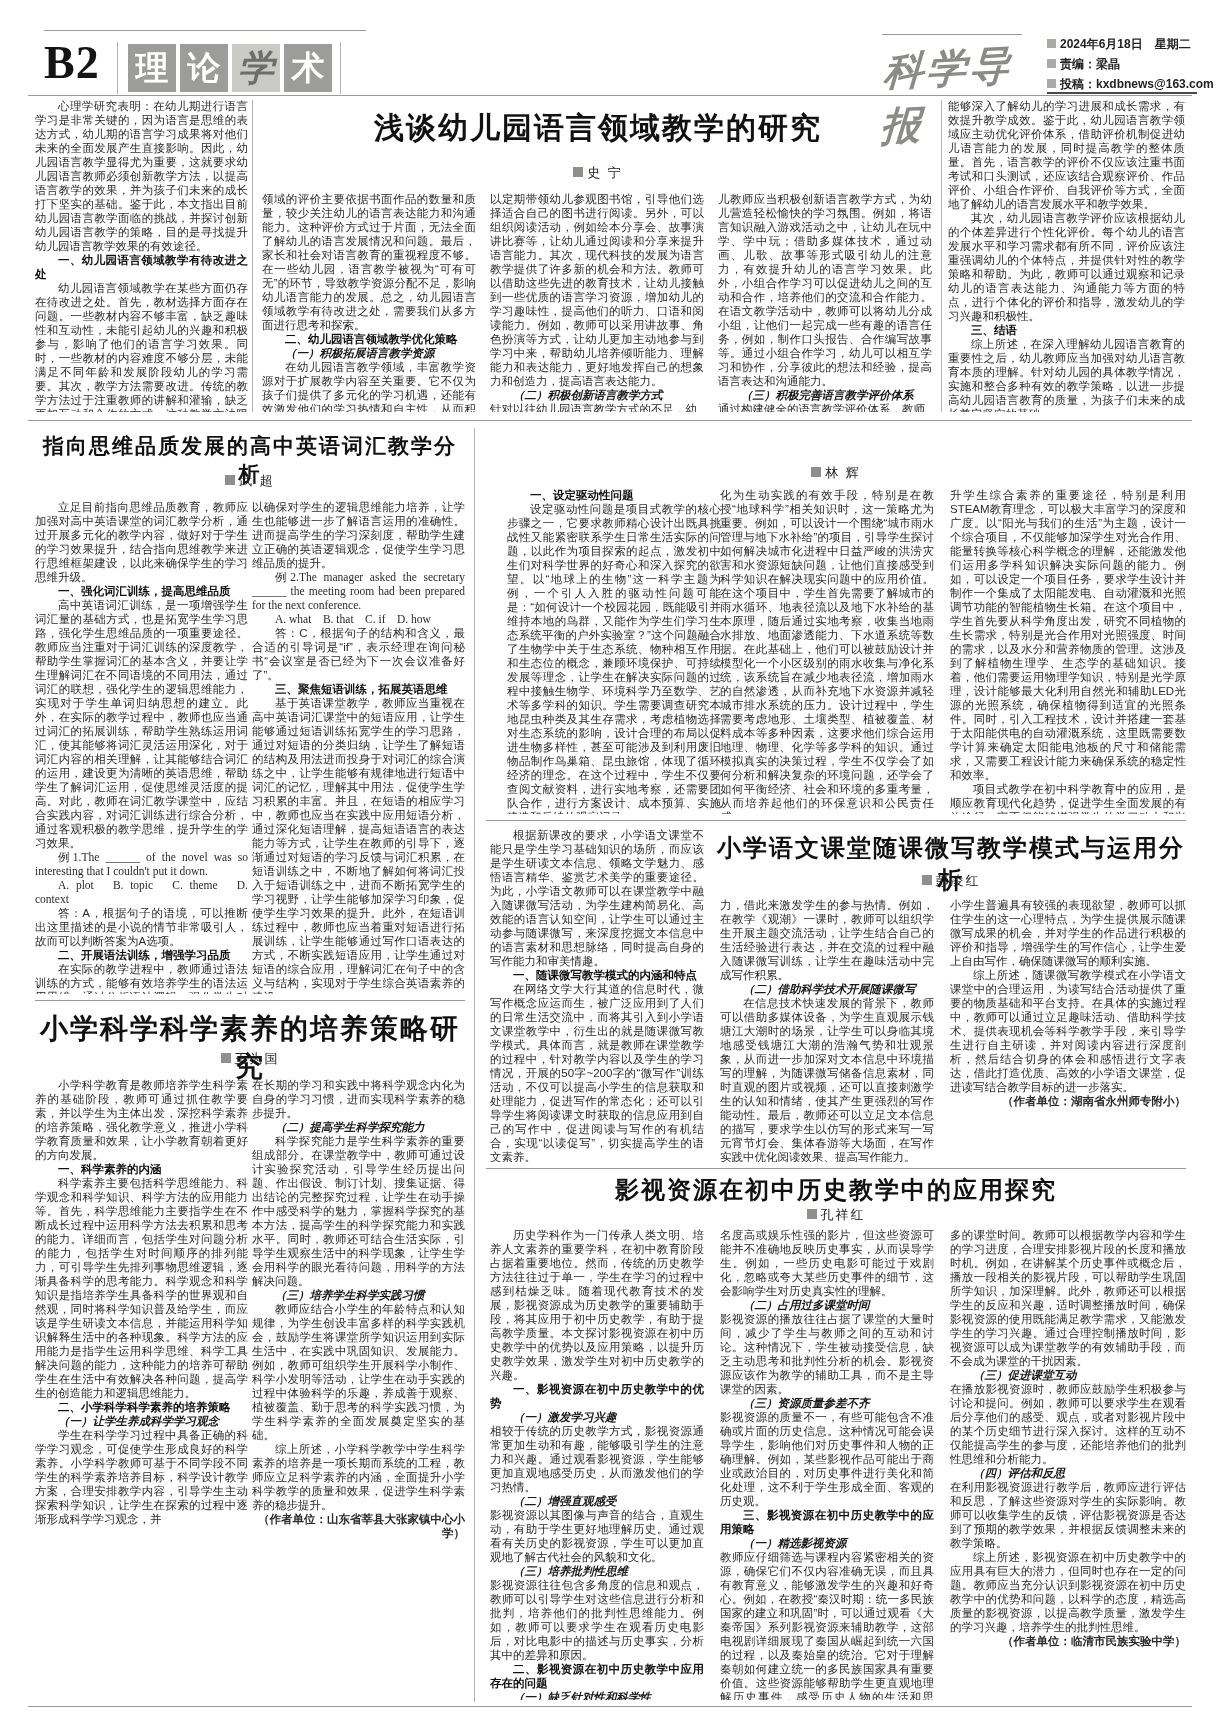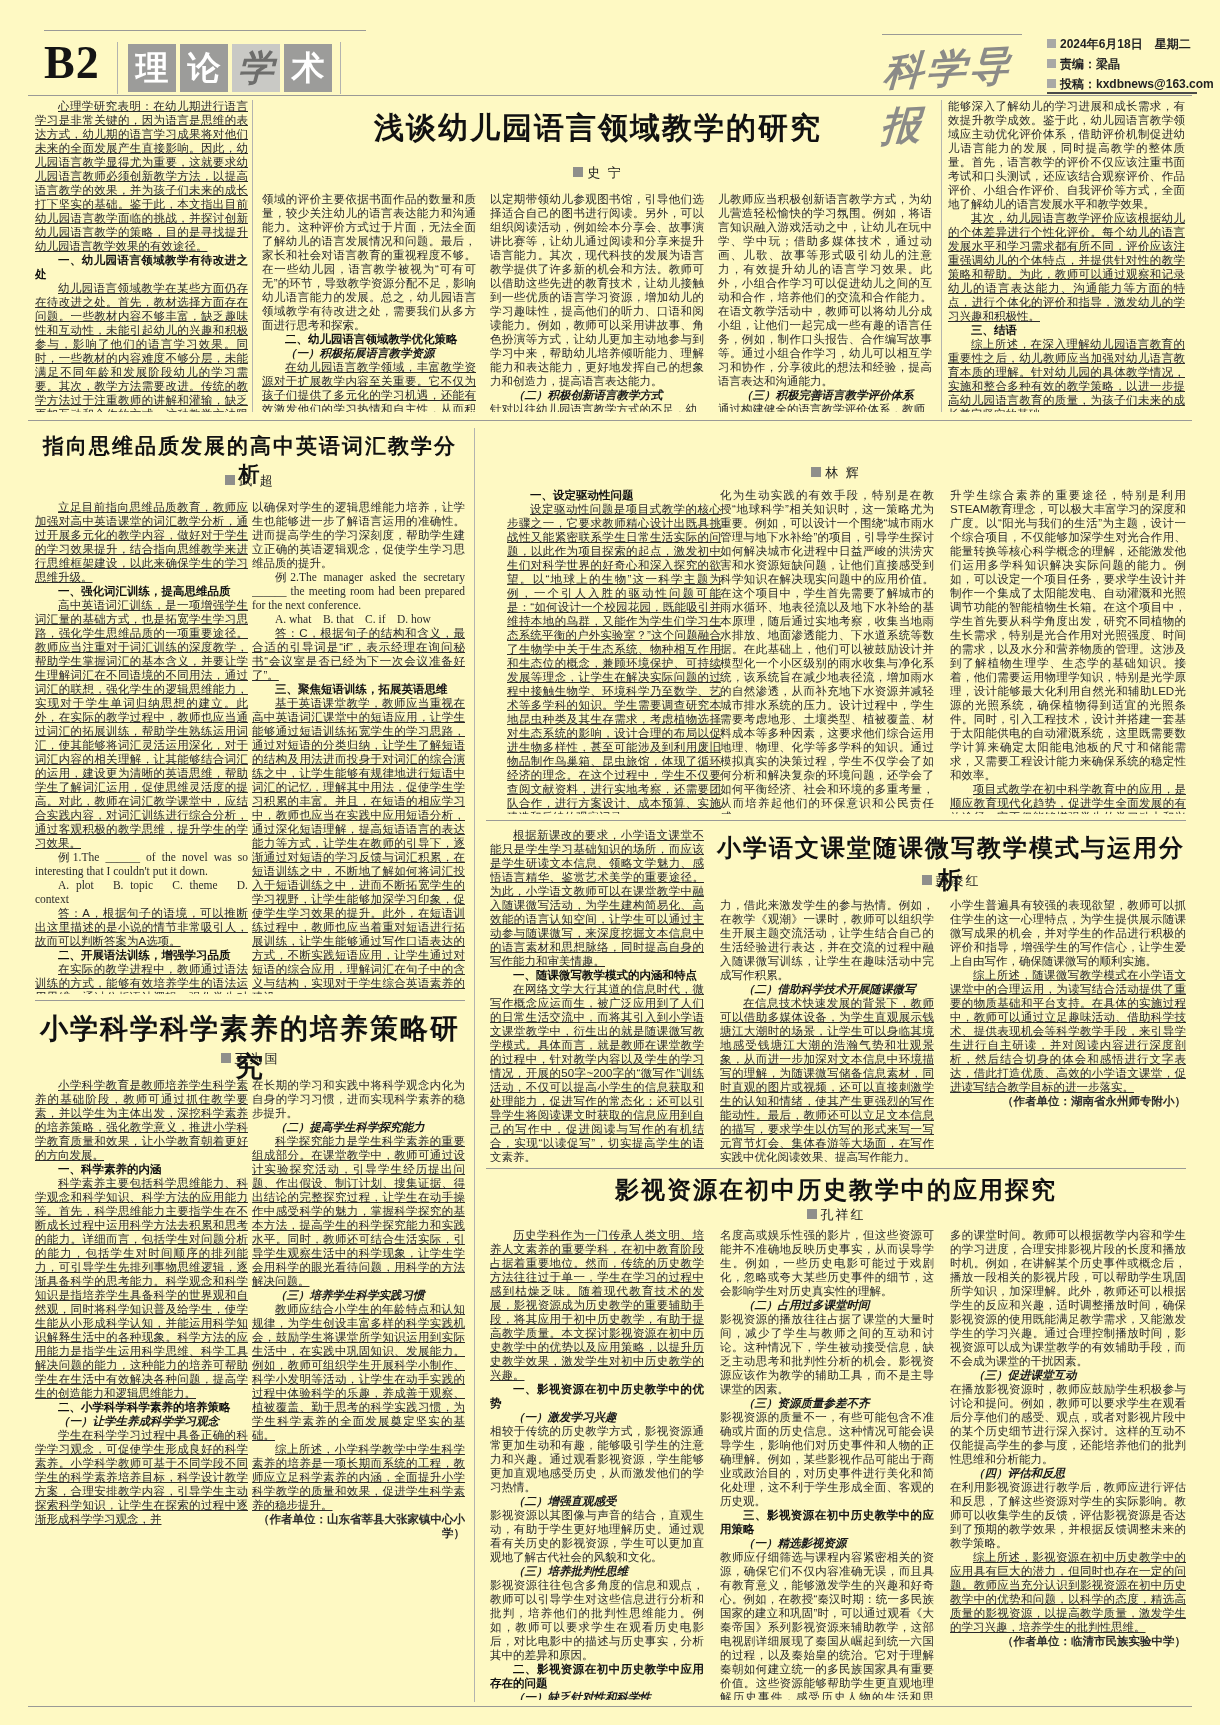--- a/index.html
+++ b/index.html
@@ -1,16 +1,16 @@
 <!DOCTYPE html>
 <html><head>
 <meta charset="utf-8">
 <style>
   html,body{margin:0;padding:0;background:#d8d8d4;}
-  .page{position:relative;width:1220px;height:1725px;margin:0 auto;background:#fef9c3;
+  .page{position:relative;width:1220px;height:1725px;margin:0 auto;background:#ffffff;
         font-family:"Liberation Sans",sans-serif;color:#2a2a2a;overflow:hidden;}
   .abs{position:absolute;}
   .hr{position:absolute;background:#9a9a96;height:1px;}
   .vr{position:absolute;background:#b3b3af;width:1px;}
   
   .pageno{position:absolute;left:44px;top:36px;font-family:"Liberation Serif",serif;
           font-weight:700;font-size:46px;color:#141414;letter-spacing:1px;}
   .mastbox{position:absolute;top:44px;width:48px;height:48px;background:#9c9c9a;color:#fff;
            font-weight:700;font-size:33px;line-height:48px;text-align:center;}
   .mastbox.alt{background:#c9c9c5;color:#6d6d6b;font-family:"Liberation Serif",serif;
@@ -21,21 +21,21 @@
   .mastinfo{position:absolute;left:1047px;width:150px;font-size:12px;font-weight:700;color:#222;
             white-space:nowrap;}
   .sq{display:inline-block;width:9px;height:9px;background:#a9a9a5;margin-right:4px;}
   
   .title{position:absolute;text-align:center;font-weight:700;color:#111;letter-spacing:2px;}
   .byline{position:absolute;text-align:center;font-size:13px;font-weight:400;color:#222;letter-spacing:2px;}
   .byline .sq{width:10px;height:10px;background:#8f8f8b;}
   
   .col{position:absolute;overflow:hidden;font-size:11.5px;line-height:14px;text-align:justify;}
   .col p{margin:0;}
-  .blk-p{text-indent:2em;text-decoration:underline;}
+  .blk-p{text-indent:2em;}
   .blk-pc{text-indent:0;}
   .blk-h{text-indent:2em;font-weight:700;color:#101010;}
   .blk-i{text-indent:2em;font-weight:700;font-style:italic;color:#1a1a1a;
          font-family:"Liberation Serif",serif;}
   .blk-en{text-indent:2em;font-family:"Liberation Serif",serif;}
   .blk-sig{text-indent:0;text-align:right;font-weight:700;}
 </style>
 </head>
 <body>
 
@@ -114,21 +114,21 @@
       <p class="blk-h">三、聚焦短语训练，拓展英语思维</p>
       <p class="blk-p">基于英语课堂教学，教师应当重视在高中英语词汇课堂中的短语应用，让学生能够通过短语训练拓宽学生的学习思路，通过对短语的分类归纳，让学生了解短语的结构及用法进而投身于对词汇的综合演练之中，让学生能够有规律地进行短语中词汇的记忆，理解其中用法，促使学生学习积累的丰富。并且，在短语的相应学习中，教师也应当在实践中应用短语分析，通过深化短语理解，提高短语语言的表达能力等方式，让学生在教师的引导下，逐渐通过对短语的学习反馈与词汇积累，在短语训练之中，不断地了解如何将词汇投入于短语训练之中，进而不断拓宽学生的学习视野，让学生能够加深学习印象，促使学生学习效果的提升。此外，在短语训练过程中，教师也应当着重对短语进行拓展训练，让学生能够通过写作口语表达的方式，不断实践短语应用，让学生通过对短语的综合应用，理解词汇在句子中的含义与结构，实现对于学生综合英语素养的建设。</p>
     </div>
 
   <div class="hr" style="left:35px;top:1000px;width:430px;"></div>
   <div class="title" style="left:35px;top:1010px;width:430px;font-size:28px;">小学科学科学素养的培养策略研究</div>
   <div class="byline" style="left:35px;top:1050px;width:430px;"><span class="sq"></span><span>王为国</span></div>
   <div class="col" style="left:35px;top:1078px;width:213px;height:622px;">
       <p class="blk-p">小学科学教育是教师培养学生科学素养的基础阶段，教师可通过抓住教学要素，并以学生为主体出发，深挖科学素养的培养策略，强化教学意义，推进小学科学教育质量和效果，让小学教育朝着更好的方向发展。</p>
       <p class="blk-h">一、科学素养的内涵</p>
-      <p class="blk-p">科学素养主要包括科学思维能力、科学观念和科学知识、科学方法的应用能力等。首先，科学思维能力主要指学生在不断成长过程中运用科学方法去积累和思考的能力。详细而言，包括学生对问题分析的能力，包括学生对时间顺序的排列能力，可引导学生先排列事物思维逻辑，逐渐具备科学的思考能力。科学观念和科学知识是指培养学生具备科学的世界观和自然观，同时将科学知识普及给学生，使学生能从小形成科学认知，并能运用科学知识解释生活中的各种现象。科学方法的应用能力是指学生运用科学思维、科学工具解决问题的能力，这种能力的培养可帮助学生在生活中有效解决各种问题，提高学生的创造能力和逻辑思维能力。</p>
+      <p class="blk-p">科学素养主要包括科学思维能力、科学观念和科学知识、科学方法的应用能力等。首先，科学思维能力主要指学生在不断成长过程中运用科学方法去积累和思考的能力。详细而言，包括学生对问题分析的能力，包括学生对时间顺序的排列能力，可引导学生先排列事物思维逻辑，逐渐具备科学的思考能力。科学观念和科学知识是指培养学生具备科学的世界观和自然观，同时将科学知识普及给学生，而应该是学生研读文本信息，并能运用科学知识解释生活中的各种现象。科学方法的应用能力是指学生运用科学思维、科学工具解决问题的能力，这种能力的培养可帮助学生在生活中有效解决各种问题，提高学生的创造能力和逻辑思维能力。</p>
       <p class="blk-h">二、小学科学科学素养的培养策略</p>
       <p class="blk-i">（一）让学生养成科学学习观念</p>
       <p class="blk-p">学生在科学学习过程中具备正确的科学学习观念，可促使学生形成良好的科学素养。小学科学教师可基于不同学段不同学生的科学素养培养目标，科学设计教学方案，合理安排教学内容，引导学生主动探索科学知识，让学生在探索的过程中逐渐形成科学学习观念，并</p>
     </div>
   <div class="col" style="left:252px;top:1078px;width:213px;height:622px;">
       <p class="blk-pc">在长期的学习和实践中将科学观念内化为自身的学习习惯，进而实现科学素养的稳步提升。</p>
       <p class="blk-i">（二）提高学生科学探究能力</p>
       <p class="blk-p">科学探究能力是学生科学素养的重要组成部分。在课堂教学中，教师可通过设计实验探究活动，引导学生经历提出问题、作出假设、制订计划、搜集证据、得出结论的完整探究过程，让学生在动手操作中感受科学的魅力，掌握科学探究的基本方法，提高学生的科学探究能力和实践水平。同时，教师还可结合生活实际，引导学生观察生活中的科学现象，让学生学会用科学的眼光看待问题，用科学的方法解决问题。</p>
       <p class="blk-i">（三）培养学生科学实践习惯</p>
       <p class="blk-p">教师应结合小学生的年龄特点和认知规律，为学生创设丰富多样的科学实践机会，鼓励学生将课堂所学知识运用到实际生活中，在实践中巩固知识、发展能力。例如，教师可组织学生开展科学小制作、科学小发明等活动，让学生在动手实践的过程中体验科学的乐趣，养成善于观察、植被覆盖、勤于思考的科学实践习惯，为学生科学素养的全面发展奠定坚实的基础。</p>

